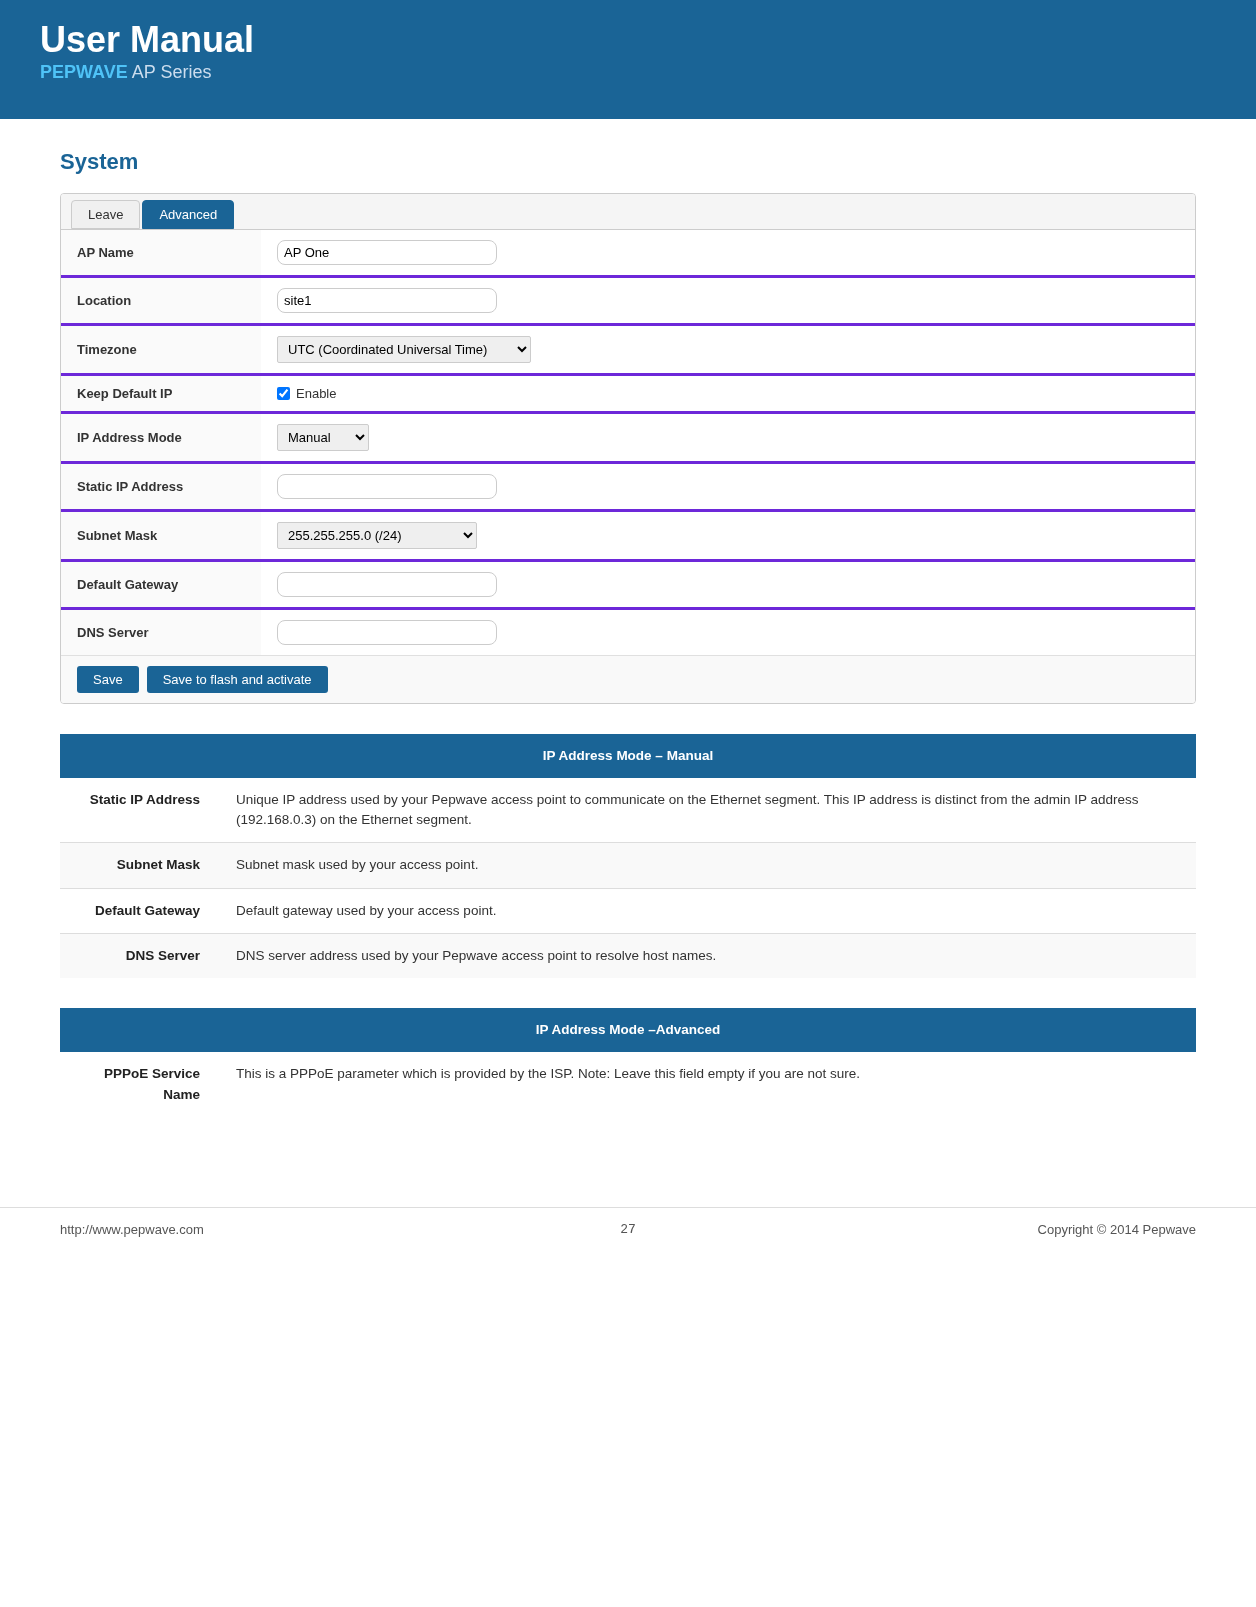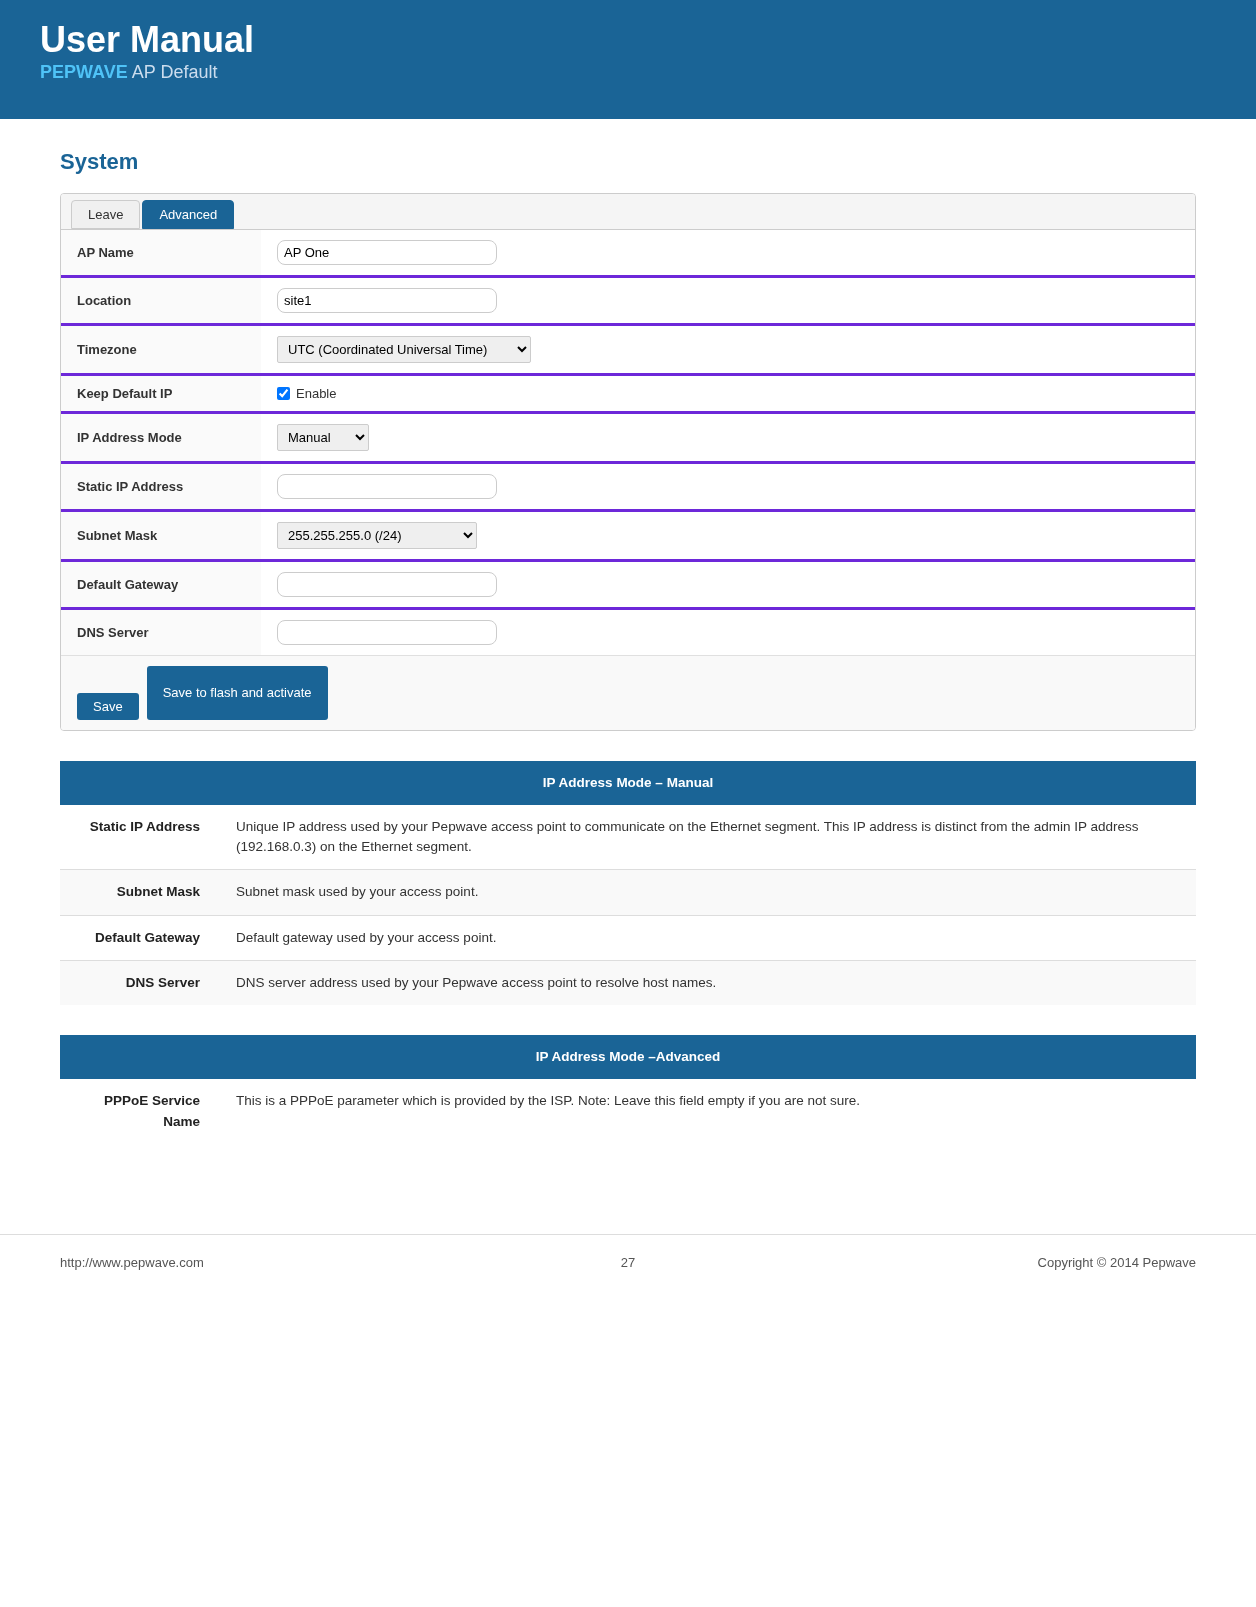--- a/index.html
+++ b/index.html
@@ -137,21 +137,20 @@
       border-top: 1px solid #e0e0e0;
     }
     .btn-save {
       background: #1a6496;
       color: white;
       border: none;
       padding: 6px 16px;
       border-radius: 3px;
       font-size: 13px;
       cursor: pointer;
-      margin-top: 27px;
     }
     .btn-save-flash {
       background: #1a6496;
       color: white;
       border: none;
       padding: 6px 16px;
       border-radius: 3px;
       font-size: 13px;
       cursor: pointer;
     }
@@ -194,42 +193,43 @@
       background: #f9f9f9;
     }
     .desc-table tr:nth-child(odd) {
       background: #ffffff;
     }
 
     
     .footer {
       position: relative;
       margin-top: 40px;
-      padding: 20px 60px;
+      padding: 14px 60px;
       border-top: 1px solid #ddd;
       display: flex;
       justify-content: space-between;
       align-items: center;
       color: #555;
       font-size: 13px;
     }
     .footer-page {
       text-align: center;
       position: absolute;
       left: 50%;
       transform: translateX(-50%);
+      font-family: Liberation Mono, monospace;
     }
   </style>
 </head>
 <body>
 
 <div class="header">
   <div class="header-title">User Manual</div>
   <div class="header-subtitle">
-    <span class="pepwave">PEPWAVE</span><span> AP Default</span>
+    <span class="pepwave">PEPWAVE</span><span> AP Series</span>
   </div>
 </div>
 
 <div class="content">
 
   <div class="section-heading">System</div>
 
   <div class="form-container">
 
     <div class="tabs">

